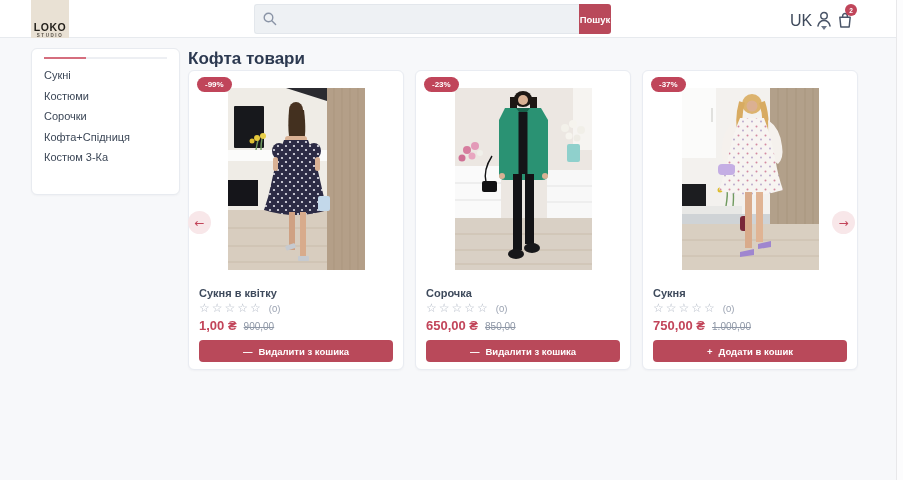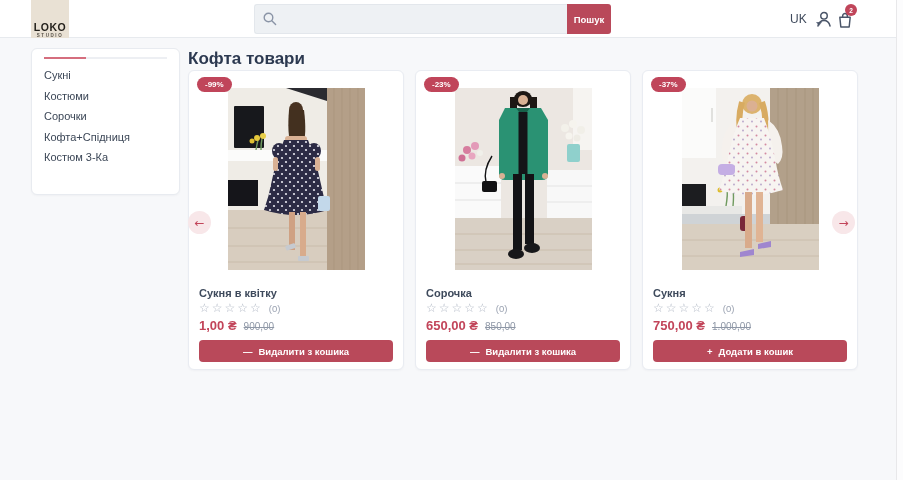--- a/index.html
+++ b/index.html
@@ -14,26 +14,26 @@
     background:#e9e1d4; display:flex; flex-direction:column; align-items:center;
     justify-content:flex-end; cursor:pointer; }
   .logo-title { font-size:10.5px; font-weight:bold; color:#24211c; letter-spacing:.5px; line-height:11px; }
   .logo-sub { font-size:4.5px; letter-spacing:1.6px; color:#5a544b; font-weight:bold; }
 
   .search-wrap { position:absolute; left:254px; top:4px; width:357px; height:30px; display:flex; }
   .search-input { flex:1; height:30px; background:#eef1f4; border:1px solid #e3e7ec;
     border-right:none; border-radius:3px 0 0 3px; padding:0 8px 0 30px;
     font-size:11px; color:#3f4a5c; outline:none; }
   .search-icon { position:absolute; left:8px; top:7px; width:16px; height:16px; pointer-events:none; }
-  .search-btn { width:44px; height:30px; background:#b9495a; color:#fff; border:none;
+  .search-btn { width:32px; height:30px; background:#b9495a; color:#fff; border:none;
     border-radius:0 3px 3px 0; font-size:9.5px; font-weight:bold; cursor:pointer;
     font-family:inherit; }
 
   .lang { position:absolute; left:790px; top:12px; display:flex; align-items:flex-end;
-    gap:9px; font-size:12px; color:#3f4a5c; cursor:pointer; }
+    gap:9px; font-size:16px; color:#3f4a5c; cursor:pointer; }
   .chevron { width:0; height:0; border-left:3.5px solid transparent;
     border-right:3.5px solid transparent; border-top:4px solid #6b7689; margin-top:1px; }
   .account-btn { position:absolute; left:815px; top:10px; width:18px; height:18px; cursor:pointer; }
   .cart-btn { position:absolute; left:836px; top:11px; width:18px; height:18px; cursor:pointer; }
   .cart-badge { position:absolute; left:845px; top:4px; width:12px; height:12px;
     background:#c0455a; border-radius:50%; color:#fff; font-size:6.5px; font-weight:bold;
     display:flex; align-items:center; justify-content:center; z-index:6; }
 
   
   .sidebar { position:absolute; left:31px; top:48px; width:149px; height:147px;

